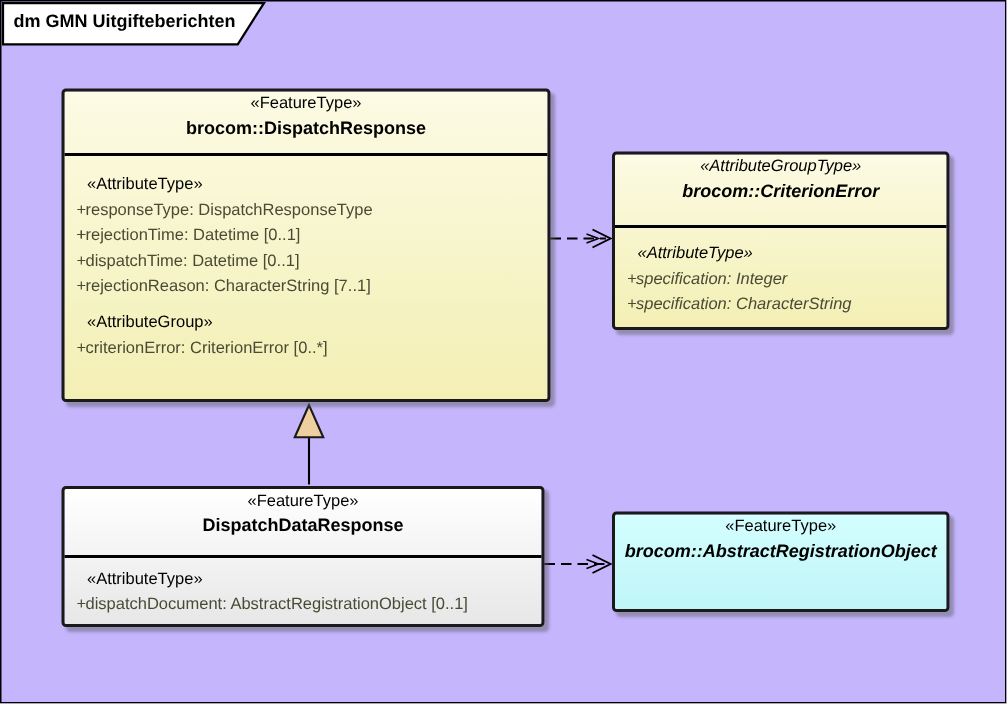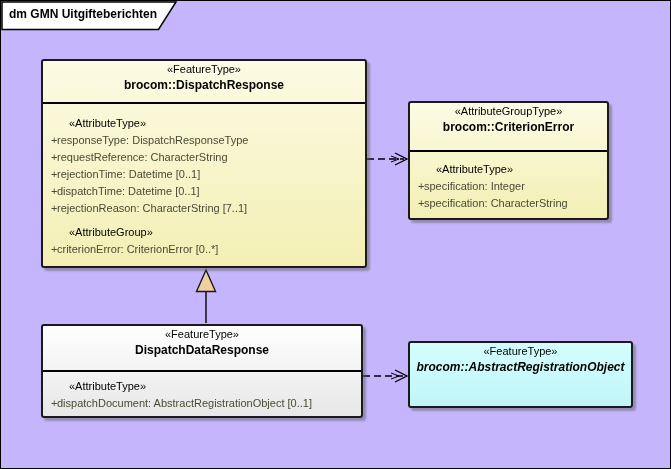--- a/index.html
+++ b/index.html
@@ -54,21 +54,21 @@
   .uml-header.no-divider { border-bottom: none; }
   .stereotype { font-size: 11px; color: #000; line-height: 16px; }
   .class-name { font-size: 12px; font-weight: bold; color: #000; line-height: 17px; }
   .class-name.abstract { font-style: italic; }
 
   .uml-attrs { position: relative; padding-top: 11px; }
   .sec-heading {
     font-size: 11px;
     color: #000;
     line-height: 17px;
-    padding-left: 26px;
+    padding-left: 15px;
     white-space: nowrap;
   }
   .sec-heading.gap { margin-top: 7px; }
   .attr-row {
     position: relative;
     font-size: 11px;
     line-height: 17px;
     color: #4A4A35;
     white-space: nowrap;
   }
@@ -114,21 +114,20 @@
       <div class="class-name">brocom::DispatchResponse</div>
     </div>
     <div class="uml-attrs">
       <div class="sec-heading">«AttributeType»</div>
       <div class="attr-row">
         <span class="vis">+</span>
         <span class="attr-text">responseType: DispatchResponseType</span>
       </div>
       <div class="attr-row">
         <span class="vis">+</span>
-        <span class="attr-text">requestReference: CharacterString</span>
       </div>
       <div class="attr-row">
         <span class="vis">+</span>
         <span class="attr-text">rejectionTime: Datetime [0..1]</span>
       </div>
       <div class="attr-row">
         <span class="vis">+</span>
         <span class="attr-text">dispatchTime: Datetime [0..1]</span>
       </div>
       <div class="attr-row">
@@ -136,21 +135,21 @@
         <span class="attr-text">rejectionReason: CharacterString [7..1]</span>
       </div>
       <div class="sec-heading gap">«AttributeGroup»</div>
       <div class="attr-row">
         <span class="vis">+</span>
         <span class="attr-text">criterionError: CriterionError [0..*]</span>
       </div>
     </div>
   </div>
 
-  <div class="uml-class yellow" style="left:407px; top:100px; width:201px; height:119px;">
+  <div class="uml-class yellow" style="left:407px; top:100px; width:225px; height:119px;font-style:italic;">
     <div class="uml-header" style="height:49px;">
       <div class="stereotype">«AttributeGroupType»</div>
       <div class="class-name">brocom::CriterionError</div>
     </div>
     <div class="uml-attrs" style="padding-top:9px;">
       <div class="sec-heading">«AttributeType»</div>
       <div class="attr-row">
         <span class="vis">+</span>
         <span class="attr-text">specification: Integer</span>
       </div>

